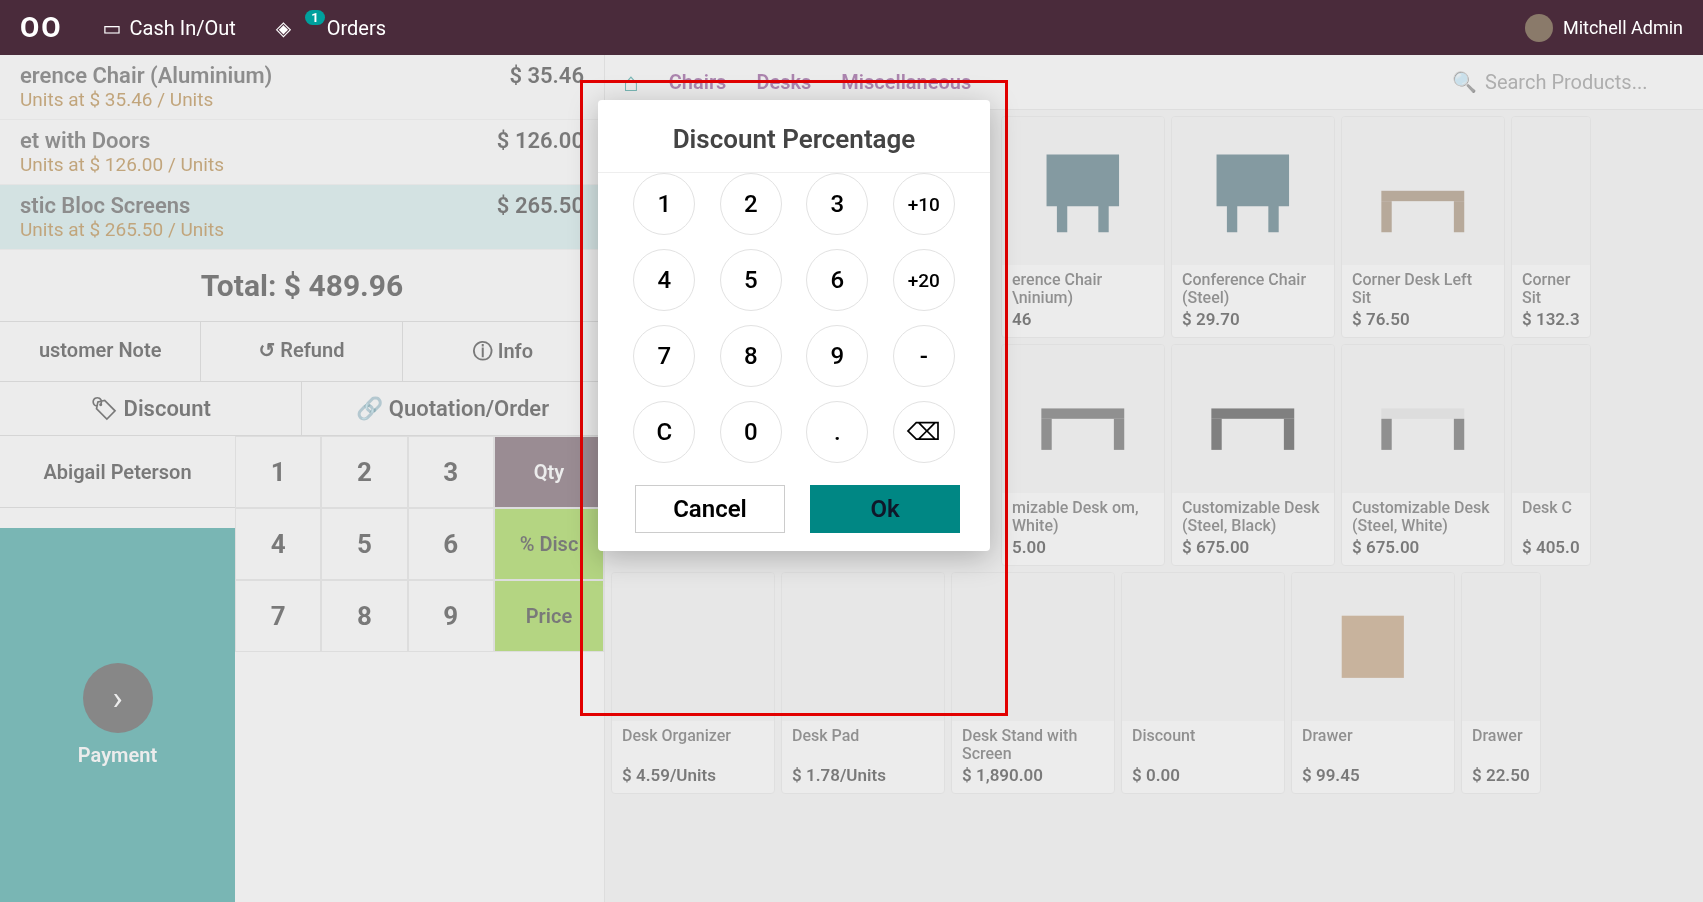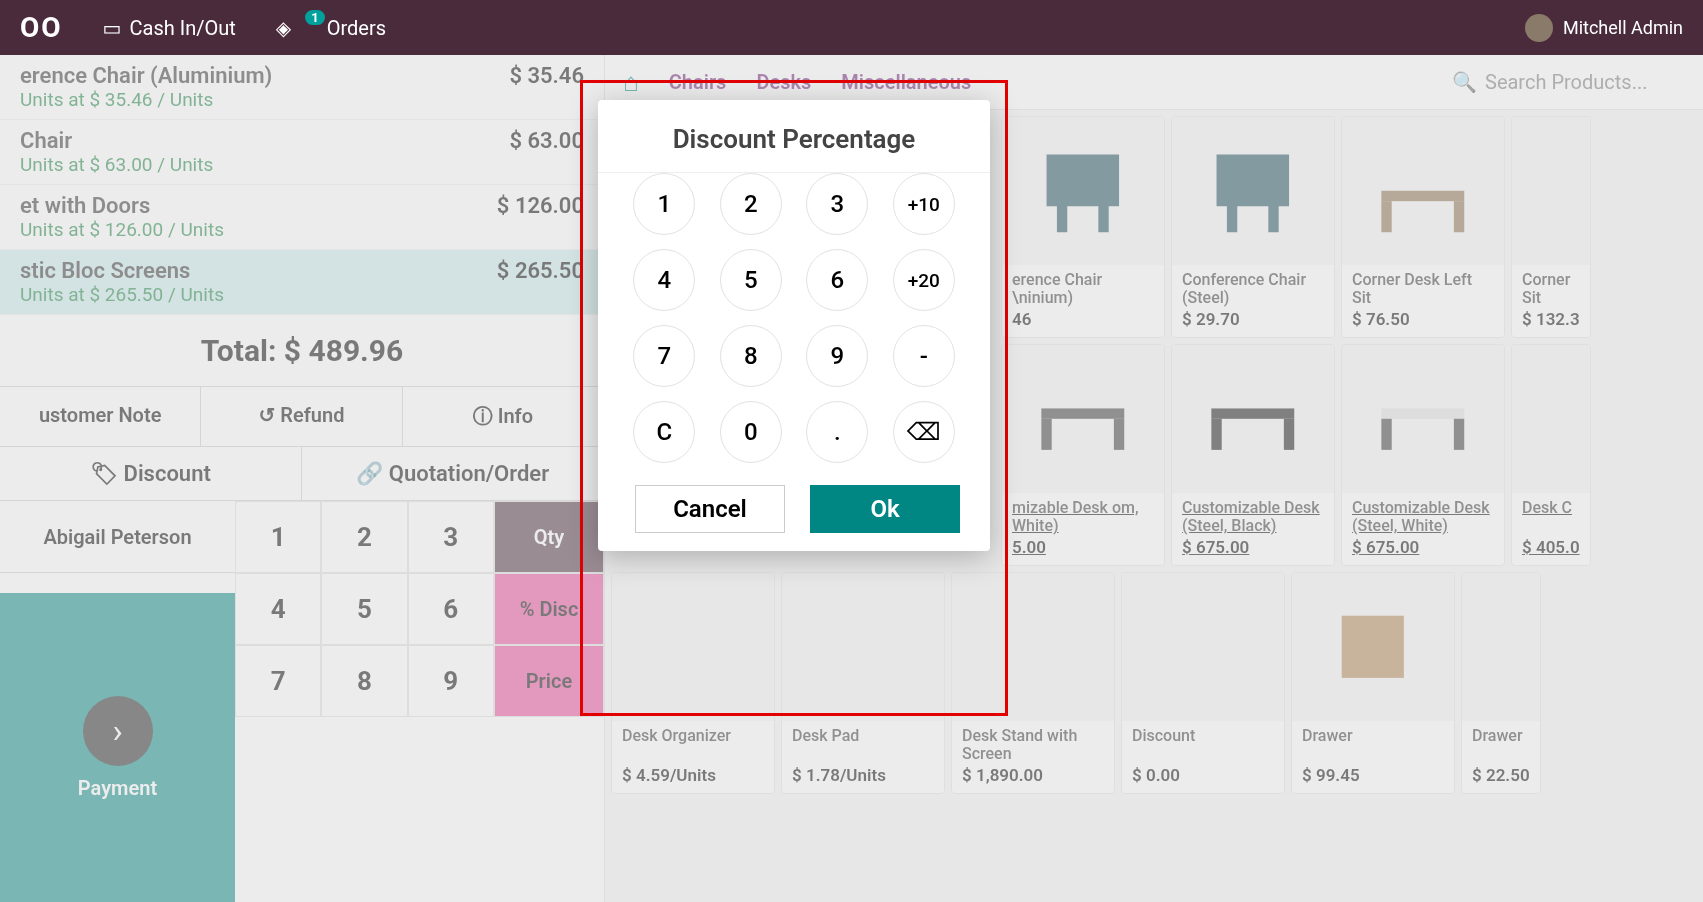--- a/index.html
+++ b/index.html
@@ -17,42 +17,42 @@
 
 .main { display:flex; height:847px;border-radius:32px; }
 .left { width:605px; border-right:1px solid #ddd; background:#fff; display:flex; flex-direction:column; }
 .right { flex:1; background:#f4f4f4; display:flex; flex-direction:column; }
 
 
 .lines { flex:0 0 auto; }
 .line { padding:8px 20px; border-bottom:1px solid #eee; display:flex; justify-content:space-between; align-items:flex-start; }
 .line.sel { background:#c7e8e8; }
 .line .name { font-size:22px; font-weight:600; color:#2d2d2d; }
-.line .sub { font-size:19px; color:#15803d; }
+.line .sub { font-size:19px; color:#a16207; }
 .line .price { font-size:22px; font-weight:600; }
 
 .total { text-align:center; font-size:30px; font-weight:700; padding:18px 28px; }
 
 
 .actions { display:grid; grid-template-columns:1fr 1fr 1fr; border-top:1px solid #ccc; }
 .actions .abtn { text-align:center; padding:16px 4px; font-size:20px; font-weight:600; border-right:1px solid #ccc; border-bottom:1px solid #ccc; }
 .actions2 { display:grid; grid-template-columns:1fr 1fr; border-top:0; }
 .actions2 .abtn { text-align:center; padding:14px 4px; font-size:22px; font-weight:600; border-right:1px solid #ccc; border-bottom:1px solid #ccc; }
 
 
 .bottom { display:flex; flex:1; }
 .payzone { width:235px; display:flex; flex-direction:column;gap:20px; }
 .custbtn { height:72px; display:flex; align-items:center; justify-content:center; font-size:20px; font-weight:600; border-bottom:1px solid #ccc; }
 .paybtn { flex:1; background:#008784; color:#fff; display:flex; flex-direction:column; align-items:center; justify-content:center; gap:10px; }
 .paycircle { width:70px; height:70px; border-radius:50%; background:#1f1f1f; color:#fff; display:flex; align-items:center; justify-content:center; font-size:34px; }
 .paylabel { font-size:20px; font-weight:600; }
 
 .numgrid { flex:1; display:grid; grid-template-columns:repeat(3,1fr) 110px; grid-auto-rows:72px; }
 .numgrid .nbtn { border:1px solid #ddd; display:flex; align-items:center; justify-content:center; font-size:26px; font-weight:700; background:#fff; }
-.numgrid .nbtn.mode { background:#ec4899; font-size:20px; font-weight:600; }
+.numgrid .nbtn.mode { background:#84cc16; font-size:20px; font-weight:600; }
 .numgrid .nbtn.mode.active { background:#4a2b3b; color:#fff; }
 
 
 .catbar { height:55px; display:flex; align-items:center; gap:30px; padding:0 18px; background:#fff; border-bottom:1px solid #e0e0e0; }
 .catbar .home { color:#008784; font-size:26px; }
 .catbar .cat { font-size:20px; font-weight:600; color:#701a75; }
 .catbar .spacer { flex:1; }
 .catbar .search { display:flex; align-items:center; gap:8px; color:#888; font-size:20px; }
 .catbar input { border:none; outline:none; font-size:20px; width:200px; }
 
@@ -71,21 +71,21 @@
 .modalbox { position:absolute; left:580px; top:80px; width:428px; border:3px solid #e20000; background:transparent; padding:0; }
 .modal { position:absolute; left:598px; top:100px; width:392px; background:#fff; border-radius:4px; box-shadow:0 6px 30px rgba(0,0,0,.25); padding-bottom:18px; }
 .modal h2 { text-align:center; font-size:26px; font-weight:600; color:#444; padding:24px 16px 18px; border-bottom:1px solid #eee; }
 .valbox { margin:22px 28px 18px; border:3px solid #008784; border-radius:6px; height:58px; display:flex; align-items:center; justify-content:center; font-size:28px; font-weight:500; }
 .valbox span { background:#cfe9ea; padding:0 4px; }
 .dialgrid { display:grid; grid-template-columns:repeat(4,1fr); gap:14px; padding:0 30px; }
 .dial { width:62px; height:62px; border:1px solid #e2e2e2; border-radius:50%; display:flex; align-items:center; justify-content:center; font-size:24px; font-weight:500; margin:0 auto; }
 .dial.sm { font-size:19px; }
 .modalactions { display:flex; gap:18px; padding:22px 30px 0; }
 .modalactions button { flex:1; height:48px; font-size:24px; font-weight:600; border:1px solid #ccc; background:#fff; cursor:pointer;margin-left:7px; }
-.modalactions button.ok { background:#008784; color:#ffffff; border-color:#008784; }
+.modalactions button.ok { background:#008784; color:#0f172a; border-color:#008784; }
 
 
 .shape { width:80%; height:70%; }
 </style>
 </head>
 <body>
 
 <div class="topbar">
   <div class="logo">OO</div>
   <div class="tbitem">
@@ -107,27 +107,20 @@
 <div class="main">
 
   <div class="left">
     <div class="lines">
       <div class="line">
         <div>
             <div class="name">erence Chair (Aluminium)</div>
              <div class="sub">Units at $ 35.46 / Units</div>
           </div>
         <div class="price">$ 35.46</div>
-      </div>
-      <div class="line">
-        <div>
-            <div class="name">Chair</div>
-             <div class="sub">Units at $ 63.00 / Units</div>
-          </div>
-        <div class="price">$ 63.00</div>
       </div>
       <div class="line">
         <div>
             <div class="name">et with Doors</div>
              <div class="sub">Units at $ 126.00 / Units</div>
           </div>
         <div class="price">$ 126.00</div>
       </div>
       <div class="line sel">
         <div>
@@ -216,21 +209,21 @@
             </div>
             <div class="pname">Corner Desk Left Sit</div>
             <div class="pprice">$ 76.50</div>
           </div>
         <div class="pcard" style="width:80px;">
             <div class="pimg"></div>
             <div class="pname">Corner Sit</div>
             <div class="pprice">$ 132.3</div>
           </div>
       </div>
-      <div class="prow" style="margin-left:390px;text-decoration:underline;">
+      <div class="prow" style="margin-left:390px;">
         <div class="pcard">
             <div class="pimg">
               <svg class="shape" viewBox="0 0 10 10">
                 <rect x="1" y="4" width="8" height="1" fill="#333"></rect>
                 <rect x="1" y="5" width="1" height="3" fill="#333"></rect>
                 <rect x="8" y="5" width="1" height="3" fill="#333"></rect>
               </svg>
             </div>
             <div class="pname">mizable Desk om, White)</div>
             <div class="pprice">5.00</div>

